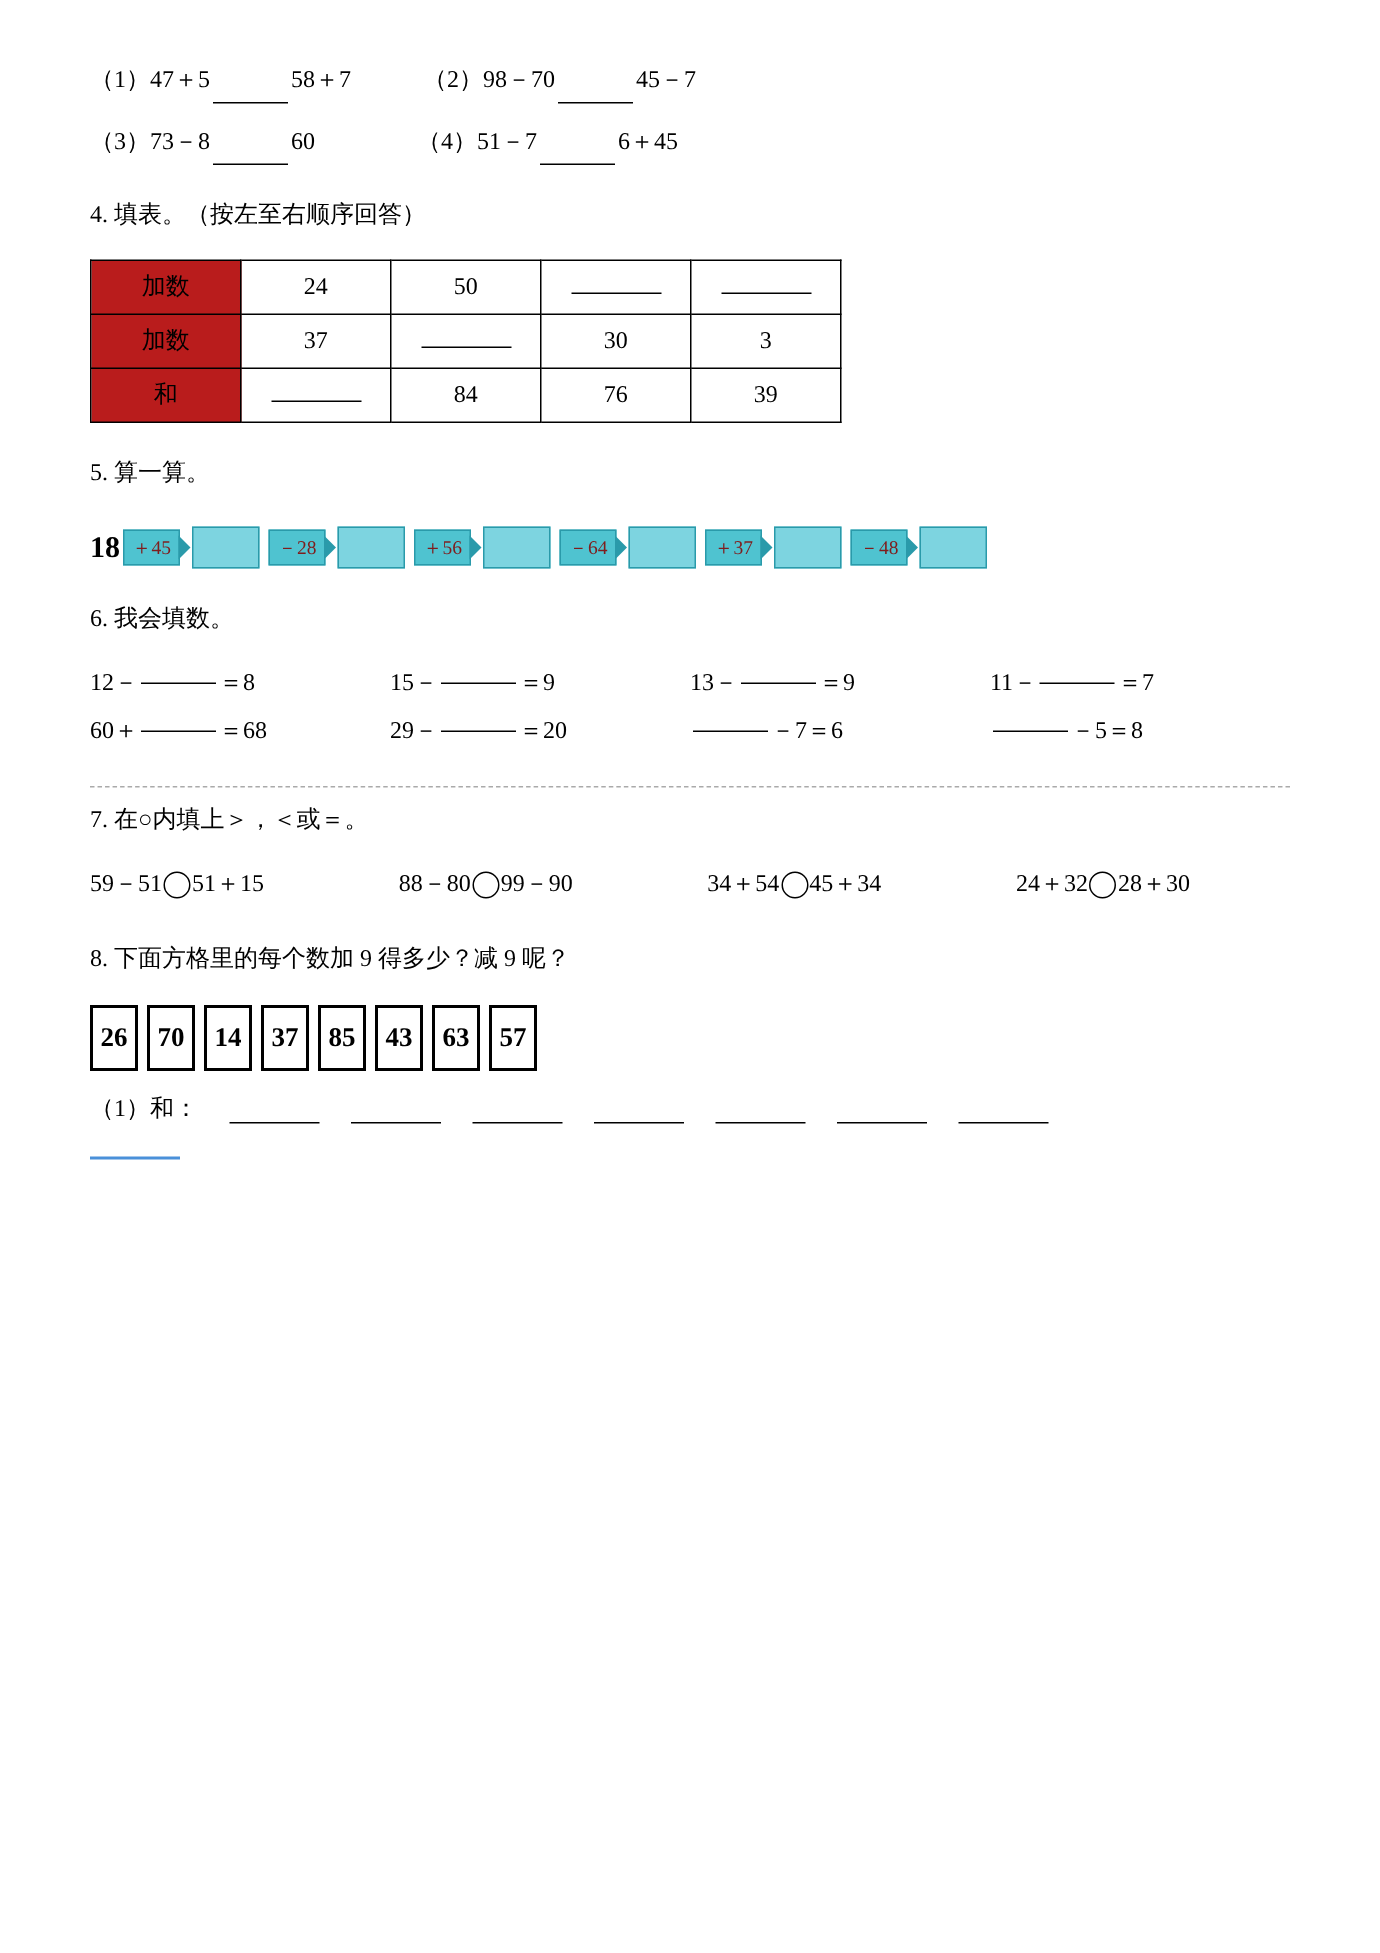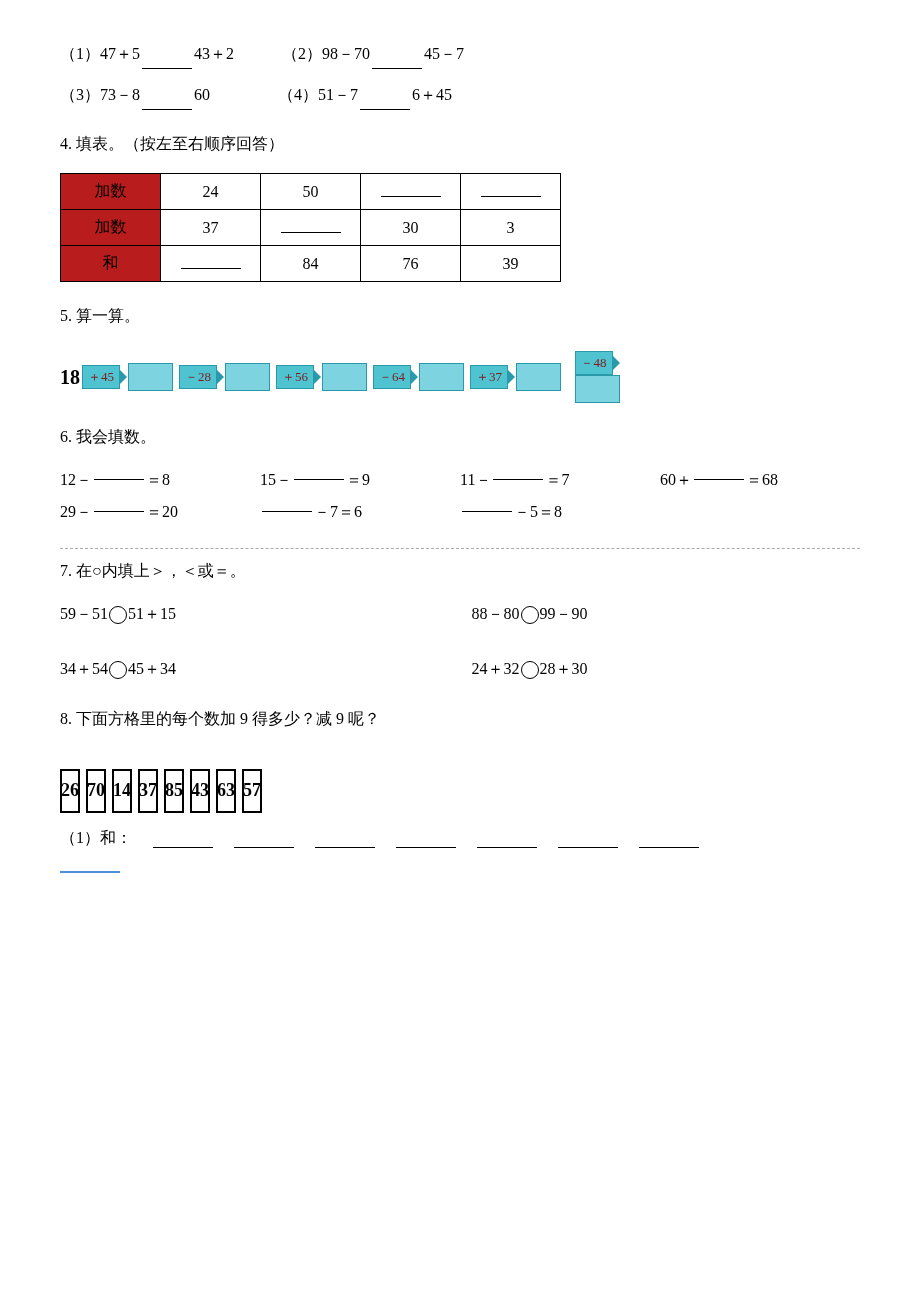--- a/index.html
+++ b/index.html
@@ -119,29 +119,28 @@
     }
 
     
     .number-boxes {
       display: flex;
       gap: 6px;
       margin: 15px 0;
       flex-wrap: wrap;
     }
     .num-box {
-      width: 20px;
+      width: 32px;
       height: 44px;
       border: 2px solid #000;
       display: flex;
       align-items: center;
       justify-content: center;
       font-size: 18px;
       font-weight: bold;
-      margin-top: 20px;
     }
 
     .answer-line {
       display: flex;
       align-items: center;
       margin: 10px 0;
       flex-wrap: wrap;
       gap: 21px;
     }
     .ans-blank {
@@ -162,21 +161,21 @@
       width: 60px;
       border-bottom: 2px solid #4a90d9;
       margin-top: 10px;
     }
   </style>
 </head>
 <body>
 
 <div class="section">
   <div class="line">
-    <span>（1）47＋5</span><span class="blank"></span><span>43＋2</span>
+    <span>（1）47＋5</span><span class="blank"></span><span>58＋7</span>
     &nbsp;&nbsp;&nbsp;&nbsp;&nbsp;&nbsp;&nbsp;&nbsp;&nbsp;&nbsp;
     <span>（2）98－70</span><span class="blank"></span><span>45－7</span>
   </div>
   <div class="line">
     <span>（3）73－8</span><span class="blank"></span><span>60</span>
     &nbsp;&nbsp;&nbsp;&nbsp;&nbsp;&nbsp;&nbsp;&nbsp;&nbsp;&nbsp;&nbsp;&nbsp;&nbsp;&nbsp;&nbsp;
     <span>（4）51－7</span><span class="blank"></span><span>6＋45</span>
   </div>
 </div>
 
@@ -226,45 +225,46 @@
       <div class="chain-box"></div>
     </div>
     <div class="chain-step" style="margin-left:6px;text-align:right;">
       <div class="arrow-label">－64</div>
       <div class="chain-box"></div>
     </div>
     <div class="chain-step" style="margin-left:6px;text-align:center;">
       <div class="arrow-label">＋37</div>
       <div class="chain-box"></div>
     </div>
-    <div class="chain-step" style="margin-left:6px;flex-direction:column;">
+    <div class="chain-step" style="margin-left:6px;">
       <div class="arrow-label">－48</div>
       <div class="chain-box"></div>
     </div>
   </div>
 </div>
 
 <div class="section">
   <div class="line">6. 我会填数。</div>
   <div style="display:grid; grid-template-columns:1fr 1fr 1fr 1fr; margin:8px 0;">
     <div class="fill-item">12－<span class="blank"></span>＝8</div>
     <div class="fill-item">15－<span class="blank"></span>＝9</div>
+    <div class="fill-item">13－<span class="blank"></span>＝9</div>
     <div class="fill-item">11－<span class="blank"></span>＝7</div>
     <div class="fill-item">60＋<span class="blank"></span>＝68</div>
     <div class="fill-item">29－<span class="blank"></span>＝20</div>
     <div class="fill-item"><span class="blank"></span>－7＝6</div>
     <div class="fill-item"><span class="blank"></span>－5＝8</div>
   </div>
 </div>
 
 <hr class="dotted-divider">
 
 <div class="section">
   <div class="line">7. 在○内填上＞，＜或＝。</div>
-  <div style="display:grid; grid-template-columns:1fr 1fr; margin:8px 0;gap:23px;">
+  <div style="display:grid; grid-template-columns:1fr 1fr 1fr 1fr; margin:8px 0;gap:23px;">
     <div class="compare-item">59－51<span class="circle-blank"></span>51＋15</div>
     <div class="compare-item">88－80<span class="circle-blank"></span>99－90</div>
     <div class="compare-item">34＋54<span class="circle-blank"></span>45＋34</div>
     <div class="compare-item">24＋32<span class="circle-blank"></span>28＋30</div>
   </div>
 </div>
 
 <div class="section">
   <div class="line">8. 下面方格里的每个数加 9 得多少？减 9 呢？</div>
   <div class="number-boxes">

